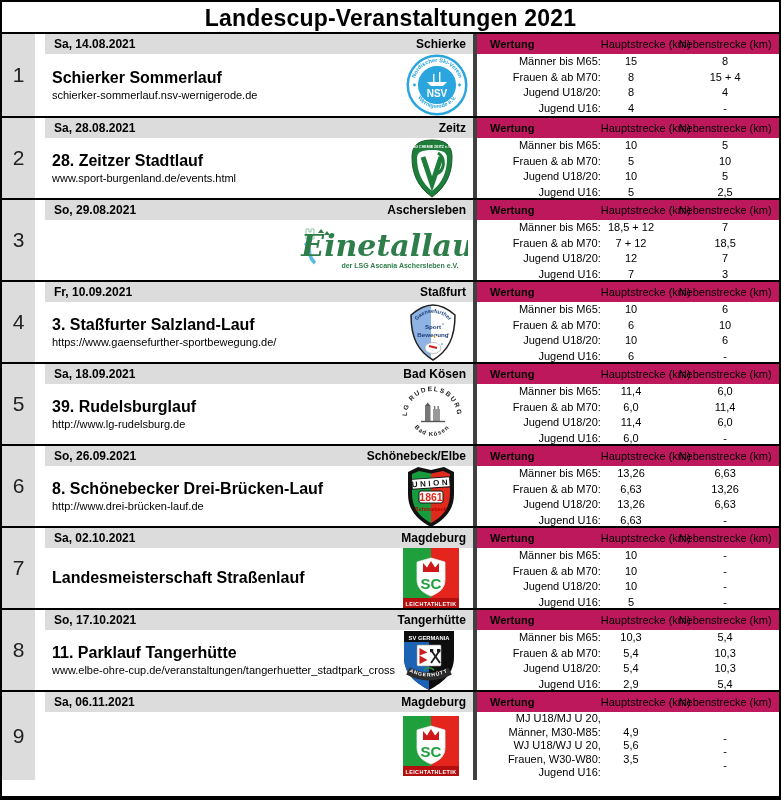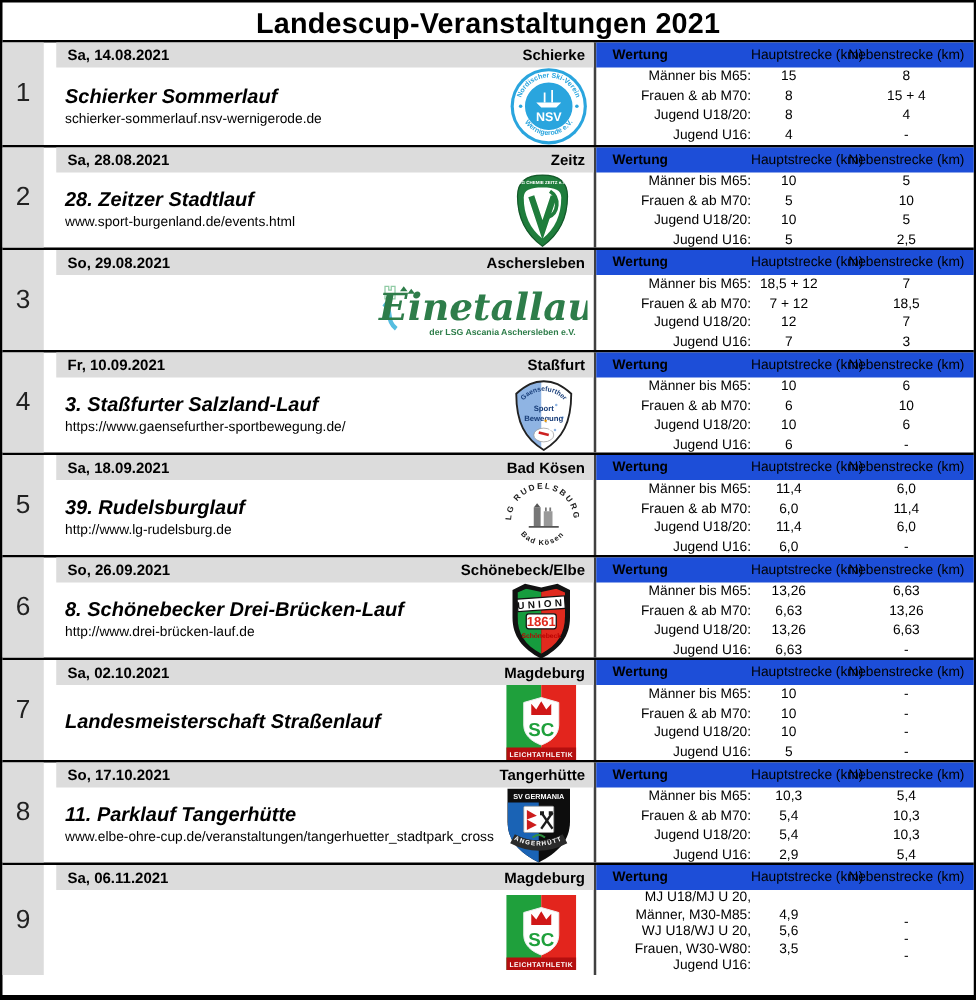--- a/index.html
+++ b/index.html
@@ -28,40 +28,40 @@
   .row:first-child { border-top:none; }
   .row.tall { height:90px; }
   .numcol {
     width:33px; flex-shrink:0;
     background:#dcdcdc;
     display:flex; align-items:center; justify-content:center;
     font-size:21px; color:#222;
   }
   .leftpanel {
     width:442px; flex-shrink:0;
-    border-right:2px solid #404040;
+    border-right:4px solid #404040;
     display:flex; flex-direction:column;
   }
   .datebar {
     height:20px; flex-shrink:0;
     margin-left:10px;
     background:#dcdcdc;
     display:flex; align-items:center; justify-content:space-between;
     font-size:12px; font-weight:bold;
     padding:0 7px 0 9px;
   }
   .content { flex:1; position:relative; display:flex; align-items:center; }
   .eventinfo { padding-left:17px; max-width:100%; }
-  .ename { font-size:16px; font-weight:bold; white-space:nowrap;font-style:italic; }
+  .ename { font-size:16px; font-weight:bold; white-space:nowrap; }
   .eurl { font-size:11px; margin-top:2px; white-space:nowrap; color:#000; text-decoration:none; }
   .logo { position:absolute; right:5px; top:50%; transform:translateY(-50%); line-height:0; }
   .rightpanel { flex:1; display:flex; flex-direction:column; min-width:0; }
   .rheader {
     height:20px; flex-shrink:0;
-    background:#1d4ed8;
+    background:#be185d;
     display:grid; grid-template-columns:41% 20% 39%;
     align-items:center; font-size:11px;
   }
   .rheader span { white-space:nowrap; }
   .h-wertung { font-weight:bold; padding-left:13px; }
   .h-haupt, .h-neben { text-align:center; }
   .h-neben { padding-left:10px; }
   .rbody {
     flex:1;
     display:flex; flex-direction:column; justify-content:center;

